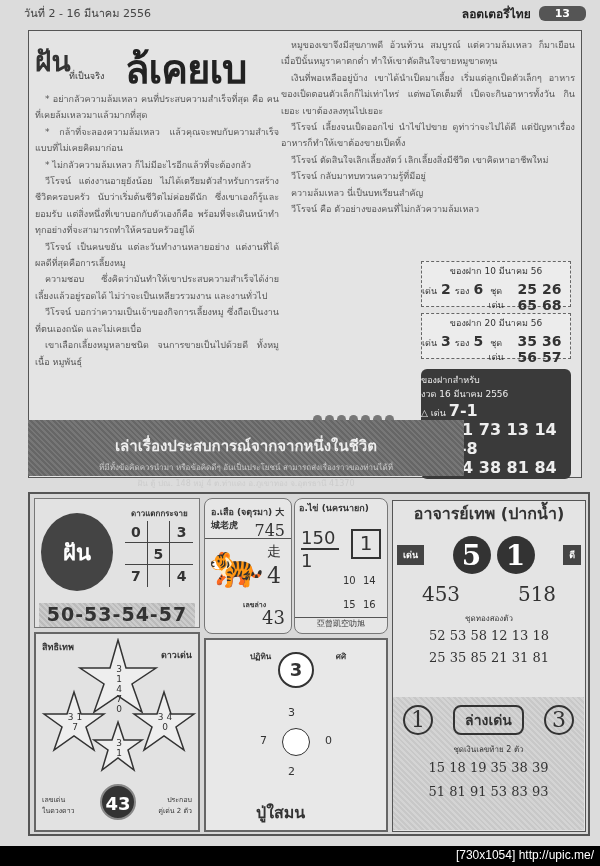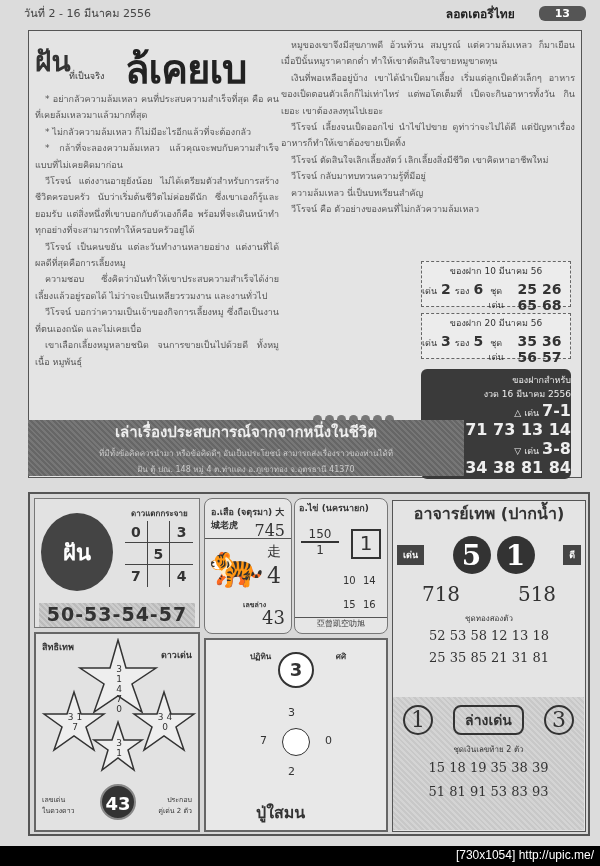--- a/index.html
+++ b/index.html
@@ -1,37 +1,37 @@
 <!DOCTYPE html>
 <html><head>
 <meta charset="utf-8">
 <style>
 *{box-sizing:border-box;margin:0;padding:0}
 body{width:600px;height:866px;background:#000;font-family:"DejaVu Sans",sans-serif;overflow:hidden;position:relative}
 .page{position:absolute;left:0;top:0;width:600px;height:846px;background:#dcdcdc;color:#333}
 .hdr{position:absolute;left:0;top:0;width:600px;height:26px;display:flex;align-items:center;justify-content:space-between;padding:0 14px 0 24px;font-size:11px;color:#444}
-.hdr .brand{display:flex;align-items:center;gap:24px;font-weight:bold;font-size:12px;color:#222}
+.hdr .brand{display:flex;align-items:center;gap:8px;font-weight:bold;font-size:12px;color:#222}
 .pagenum{background:#555;color:#fff;border-radius:6px;padding:1px 16px;font-size:11px}
 .top{position:absolute;left:28px;top:30px;width:554px;height:448px;border:1.5px solid #555;background:#e4e4e4}
 .logo{position:absolute;left:6px;top:8px;width:80px;height:48px;font-weight:bold;font-size:28px;color:#333}
 .logo small{position:absolute;left:34px;top:30px;font-size:9px;font-weight:normal}
 .title{position:absolute;left:96px;top:6px;font-size:40px;font-weight:bold;color:#222;letter-spacing:-1px;font-family:"Liberation Sans",sans-serif}
 .col{position:absolute;font-size:9px;line-height:16.4px;color:#555;text-align:justify;overflow:hidden}
 .col p{text-indent:10px}
 .colL{left:6px;top:60px;width:244px;height:350px}
 .colR{left:252px;top:6px;width:294px;height:210px}
 .dots{position:absolute;left:284px;top:384px;display:flex;gap:3px}
 .dots span{width:9px;height:9px;border-radius:50%;background:#777}
 .dbox{position:absolute;left:392px;width:150px;height:46px;border:1.5px dashed #666;background:#ececec;font-size:9px;color:#333;text-align:center;padding-top:2px}
 .dbox .l2{display:flex;justify-content:center;align-items:baseline;gap:4px;margin-top:3px}
 .dbox .big{font-size:14px;font-weight:bold}
-.dark{position:absolute;left:392px;top:338px;width:150px;height:110px;background:#3a3a3a;color:#eee;border-radius:6px;text-align:right;font-size:9px;padding-top:4px}
+.dark{position:absolute;left:392px;top:338px;width:150px;height:110px;background:#3a3a3a;color:#eee;border-radius:6px;text-align:left;font-size:9px;padding-top:4px}
 .dark .n{font-size:16px;font-weight:bold}
 .banner{position:absolute;left:28px;top:420px;width:436px;height:56px;background:repeating-linear-gradient(45deg,#666 0 2px,#777 2px 4px);color:#eee;text-align:center}
-.banner .t{font-size:15px;font-weight:bold;margin-top:0}
+.banner .t{font-size:15px;font-weight:bold;margin-top:14px}
 .banner .s{font-size:8px;margin-top:3px;color:#ccc}
 .bot{position:absolute;left:28px;top:492px;width:562px;height:344px;border:2px solid #555;background:#d8d8d8}
 .b1{position:absolute;left:4px;top:4px;width:166px;height:130px;border:1px solid #777;background:#e2e2e2}
 .phimg{position:absolute;left:6px;top:14px;width:72px;height:78px;border-radius:50%;background:#444;color:#fff;font-size:22px;font-weight:bold;display:flex;align-items:center;justify-content:center}
 .grid9{position:absolute;left:90px;top:22px;width:68px;height:66px;display:grid;grid-template-columns:1fr 1fr 1fr;grid-template-rows:1fr 1fr 1fr;font-weight:bold;font-size:14px;color:#333}
 .grid9 div{display:flex;align-items:center;justify-content:center;border-right:1.5px solid #444;border-bottom:1.5px solid #444}
 .grid9 div:nth-child(3n){border-right:none}
 .grid9 div:nth-child(n+7){border-bottom:none}
 .b1lab{position:absolute;left:96px;top:8px;font-size:8px;font-weight:bold}
 .b1num{position:absolute;left:4px;top:104px;width:156px;height:24px;background:repeating-linear-gradient(45deg,#bbb 0 2px,#ccc 2px 4px);font-size:19px;font-weight:bold;color:#333;text-align:center;letter-spacing:1px}
@@ -59,22 +59,22 @@
         <span>ลอตเตอรี่ไทย</span>
         <span class="pagenum">13</span>
       </span>
   </div>
 
   <div class="top">
     <div class="logo"><span>ฝัน</span><small>ที่เป็นจริง</small></div>
     <div class="title">ล้เคยเบ</div>
     <div class="col colL" id="colL">
         <p>* อย่ากลัวความล้มเหลว คนที่ประสบความสำเร็จที่สุด คือ คนที่เคยล้มเหลวมาแล้วมากที่สุด</p>
+        <p>* กล้าที่จะลองความล้มเหลว แล้วคุณจะพบกับความสำเร็จ แบบที่ไม่เคยคิดมาก่อน</p>
         <p>* ไม่กลัวความล้มเหลว ก็ไม่มีอะไรอีกแล้วที่จะต้องกลัว</p>
-        <p>* กล้าที่จะลองความล้มเหลว แล้วคุณจะพบกับความสำเร็จ แบบที่ไม่เคยคิดมาก่อน</p>
         <p>วีโรจน์ แต่งงานอายุยังน้อย ไม่ได้เตรียมตัวสำหรับการสร้างชีวิตครอบครัว นับว่าเริ่มต้นชีวิตไม่ค่อยดีนัก ซึ่งเขาเองก็รู้และยอมรับ แต่สิ่งหนึ่งที่เขาบอกกับตัวเองก็คือ พร้อมที่จะเดินหน้าทำทุกอย่างที่จะสามารถทำให้ครอบครัวอยู่ได้</p>
         <p>วีโรจน์ เป็นคนขยัน แต่ละวันทำงานหลายอย่าง แต่งานที่ได้ผลดีที่สุดคือการเลี้ยงหมู</p>
         <p>ความชอบ ซึ่งคิดว่ามันทำให้เขาประสบความสำเร็จได้ง่าย เลี้ยงแล้วอยู่รอดได้ ไม่ว่าจะเป็นเหลียวรวมงาน และงานทั่วไป</p>
         <p>วีโรจน์ บอกว่าความเป็นเจ้าของกิจการเลี้ยงหมู ซึ่งถือเป็นงานที่ตนเองถนัด และไม่เคยเบื่อ</p>
         <p>เขาเลือกเลี้ยงหมูหลายชนิด จนการขายเป็นไปด้วยดี ทั้งหมูเนื้อ หมูพันธุ์</p>
       </div>
     <div class="col colR" id="colR">
         <p>หมูของเขาจึงมีสุขภาพดี อ้วนท้วน สมบูรณ์ แต่ความล้มเหลว ก็มาเยือน เมื่อปีนั้นหมูราคาตกต่ำ ทำให้เขาตัดสินใจขายหมูขาดทุน</p>
         <p>เงินที่พอเหลืออยู่บ้าง เขาได้นำเป็ดมาเลี้ยง เริ่มแต่ลูกเป็ดตัวเล็กๆ อาหารของเป็ดตอนตัวเล็กก็ไม่เท่าไหร่ แต่พอโตเต็มที่ เป็ดจะกินอาหารทั้งวัน กินเยอะ เขาต้องลงทุนไปเยอะ</p>
         <p>วีโรจน์ เลี้ยงจนเป็ดออกไข่ นำไข่ไปขาย ดูท่าว่าจะไปได้ดี แต่ปัญหาเรื่องอาหารก็ทำให้เขาต้องขายเป็ดทิ้ง</p>
@@ -154,42 +154,42 @@
       <div class="serif" style="position:absolute;right:6px;top:22px;font-size:16px">745</div>
       <div class="serif" style="position:absolute;right:10px;top:44px;font-size:14px">走</div>
       <div style="position:absolute;left:40px;top:72px;font-size:8px;font-weight:bold">ดี</div>
       <div class="serif" style="position:absolute;right:10px;top:64px;font-size:22px">4</div>
       <div style="position:absolute;left:38px;top:100px;font-size:7px;font-weight:bold">เลขล่าง</div>
       <div class="serif" style="position:absolute;right:6px;top:108px;font-size:18px">43</div>
     </div>
 
     <div class="b3">
       <div class="h">อ.ไข่ (นครนายก)</div>
-      <div style="position:absolute;left:6px;top:28px;width:38px;text-align:center;font-size:12px">
+      <div style="position:absolute;left:6px;top:28px;width:38px;text-align:left;font-size:18px">
         <div style="border-bottom:2px solid #333">150</div>
           <div>1</div>
       </div>
       <div style="position:absolute;left:56px;top:30px;width:30px;height:30px;border:2px solid #333;font-size:20px;text-align:center">1</div>
       <div style="position:absolute;left:48px;top:76px;font-size:10px;word-spacing:4px" id="chaiR1">10 14</div>
       <div style="position:absolute;left:48px;top:100px;font-size:10px;word-spacing:4px" id="chaiR2">15 16</div>
       <div style="position:absolute;left:0;top:118px;width:92px;text-align:center;font-size:8px;border-top:1px solid #555">亞曾凱空叻旭</div>
     </div>
 
     <div class="b4">
       <div class="h">อาจารย์เทพ (ปากน้ำ)</div>
       <div style="display:flex;align-items:center;justify-content:space-between;margin:10px 4px 0">
         <span class="arrow">เด่น</span>
         <span style="display:flex;gap:6px">
             <span class="circ">5</span>
             <span class="circ">1</span>
           </span>
         <span class="arrow">ดี</span>
       </div>
       <div class="serif" style="display:flex;justify-content:space-around;font-size:20px;margin-top:8px">
-          <span>718</span>
+          <span>453</span>
           <span>518</span>
         </div>
       <div style="text-align:center;font-size:8px;margin-top:6px">ชุดทองสองตัว</div>
       <div class="serif" style="text-align:center;font-size:13px;line-height:22px" id="setRows">
           <div>52 53 58  12 13 18</div>
           <div>25 35 85  21 31 81</div>
         </div>
       <div style="background:repeating-linear-gradient(45deg,#c8c8c8 0 2px,#d4d4d4 2px 4px);position:absolute;left:0;top:196px;width:191px;height:133px">
         <div style="display:flex;justify-content:space-around;align-items:center;margin-top:8px">
           <span class="serif" style="width:30px;height:30px;border:2px solid #333;border-radius:50%;font-size:22px;text-align:center;line-height:26px">1</span>

